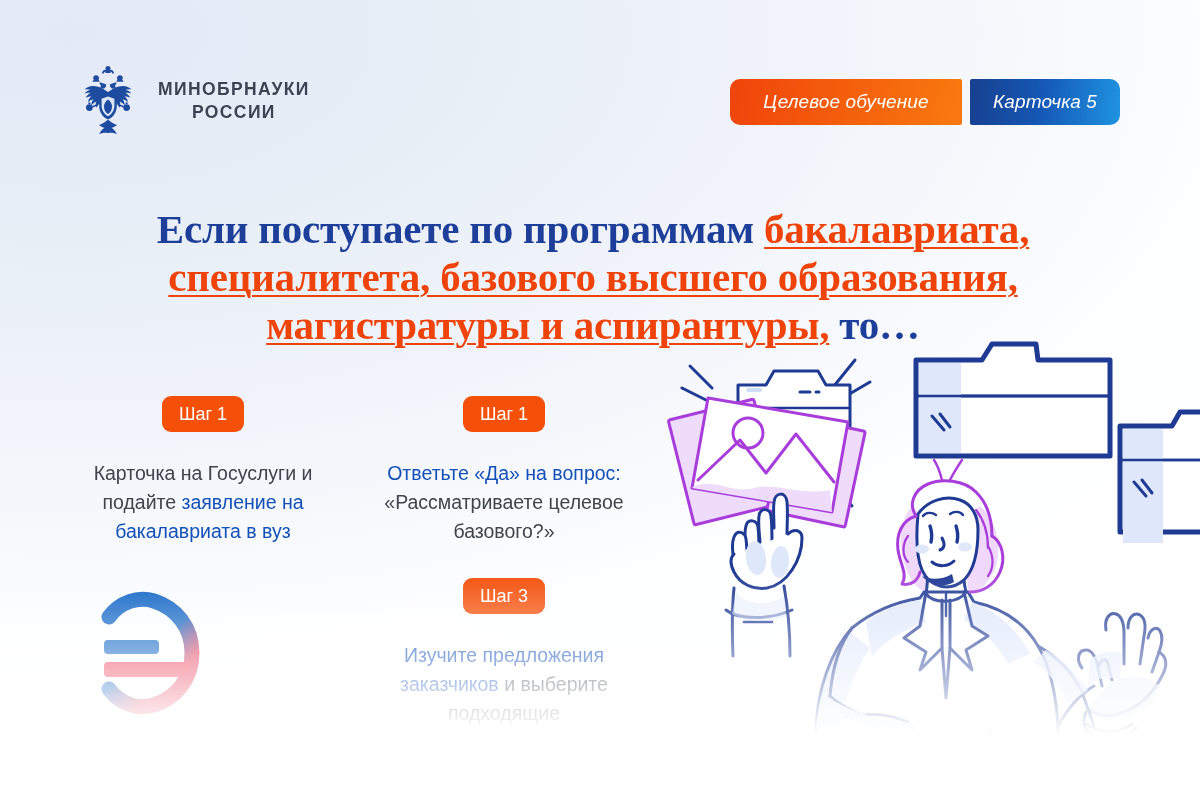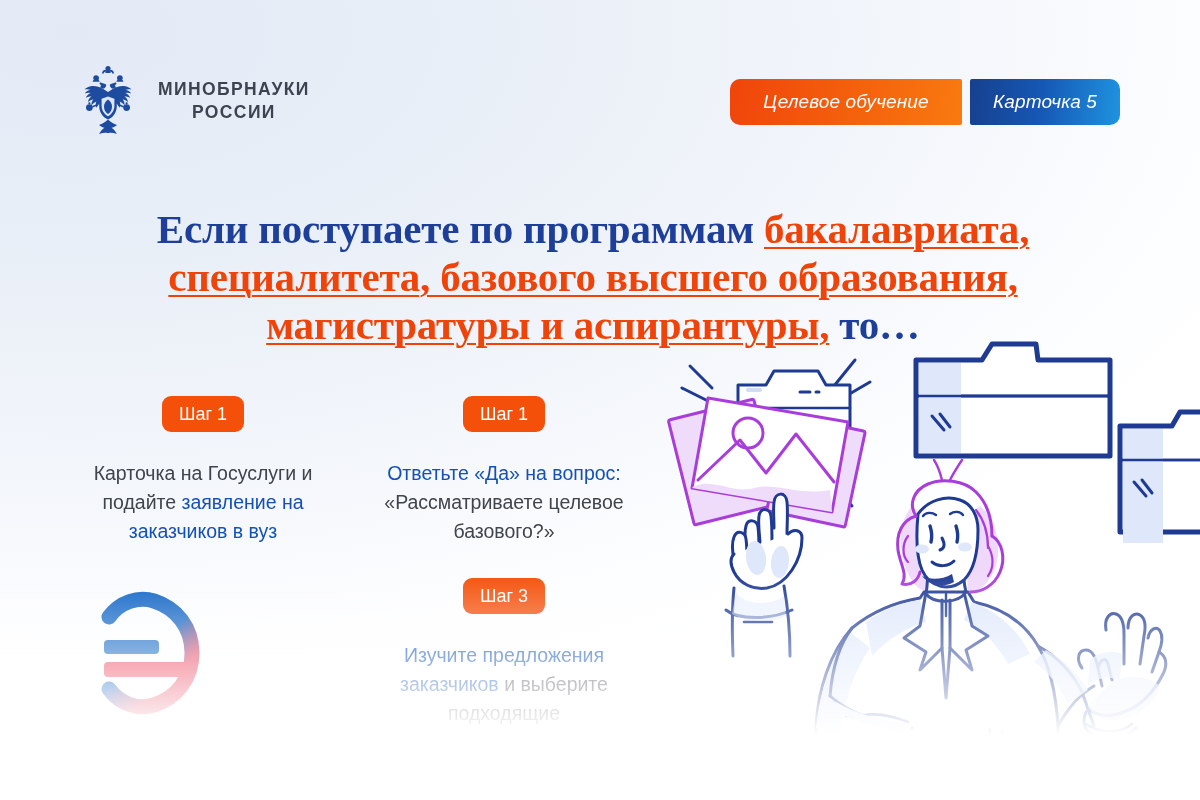--- a/index.html
+++ b/index.html
@@ -189,21 +189,21 @@
       <span>Карточка 5</span>
     </div>
   </div>
 
   <h1 class="headline"><span>Если поступаете по программам </span><span class="hl">бакалавриата, специалитета, базового высшего образования, магистратуры и аспирантуры,</span><span> то…</span></h1>
 
   <div class="col-a">
     <div class="step-chip">
       <span>Шаг 1</span>
     </div>
-    <div class="step-body"><span>Карточка на Госуслуги и подайте </span><b>заявление на заказчиков в вуз</b><span></span></div>
+    <div class="step-body"><span>Карточка на Госуслуги и подайте </span><b>заявление на бакалавриата в вуз</b><span></span></div>
   </div>
 
   <div class="col-b">
     <div class="step-chip">
       <span>Шаг 1</span>
     </div>
     <div class="step-body"><span></span><b>Ответьте «Да» на вопрос:</b><span> «Рассматриваете целевое базового?»</span></div>
   </div>
 
   <div class="col-c">

